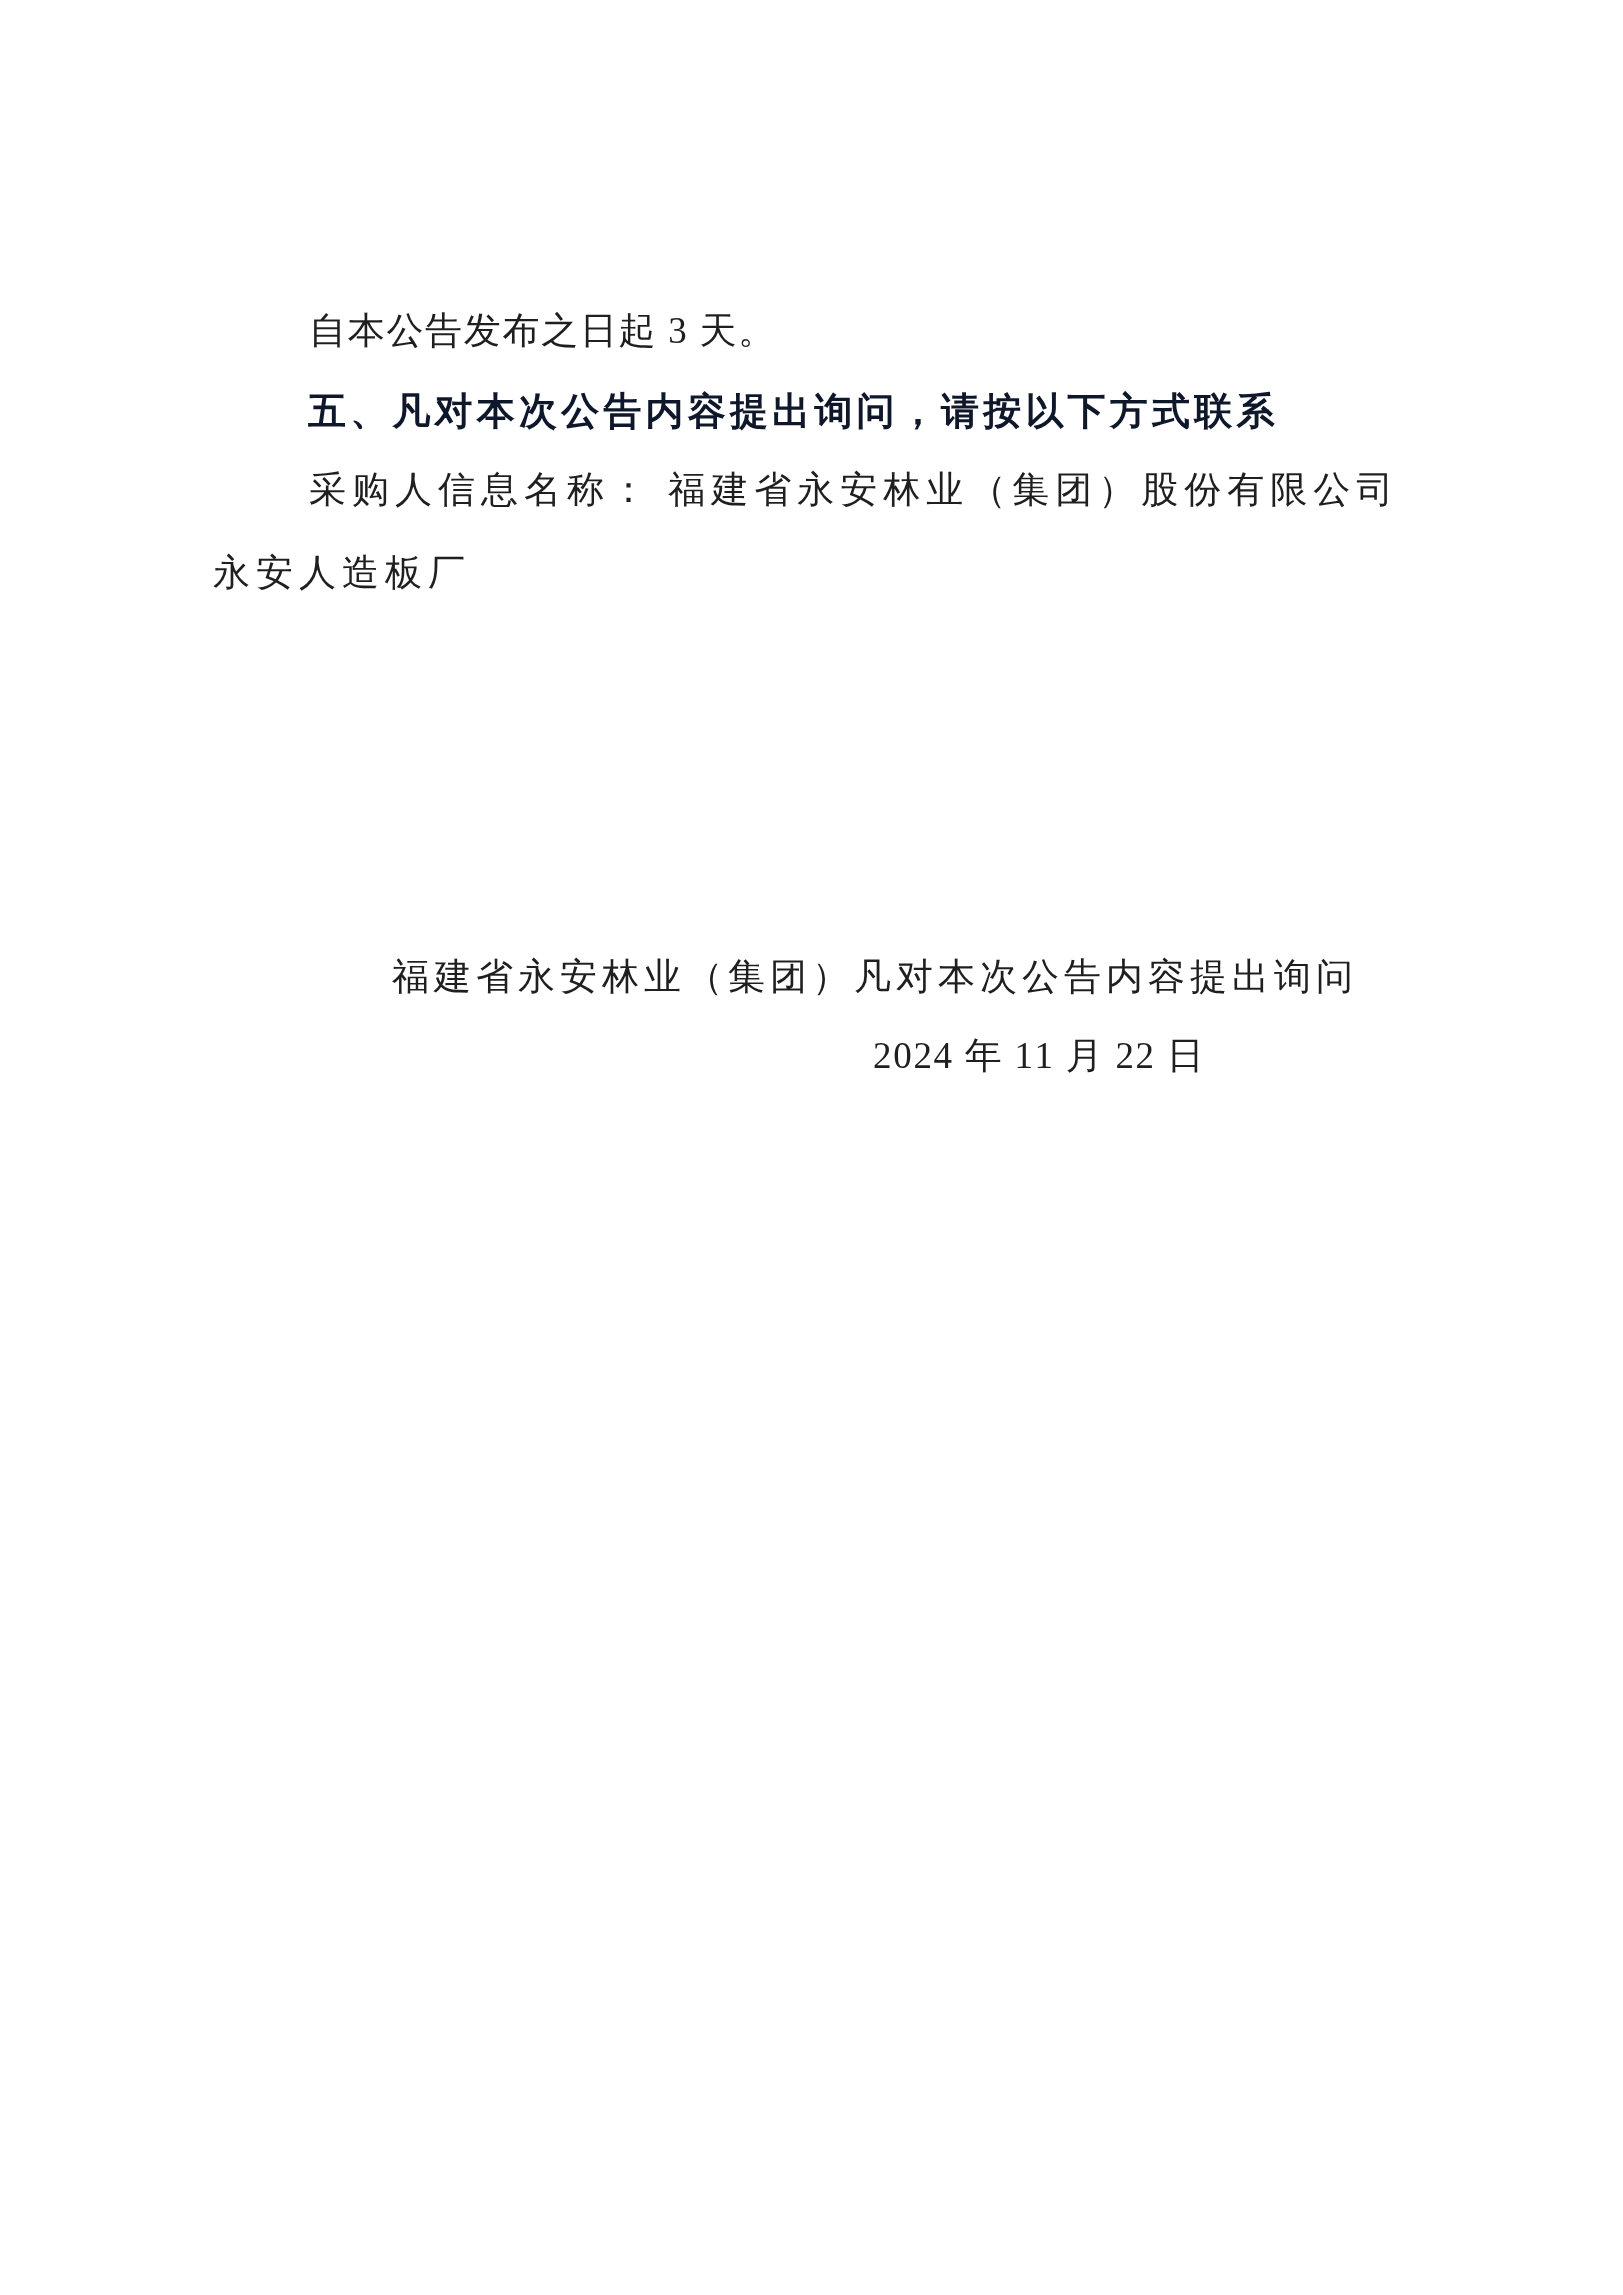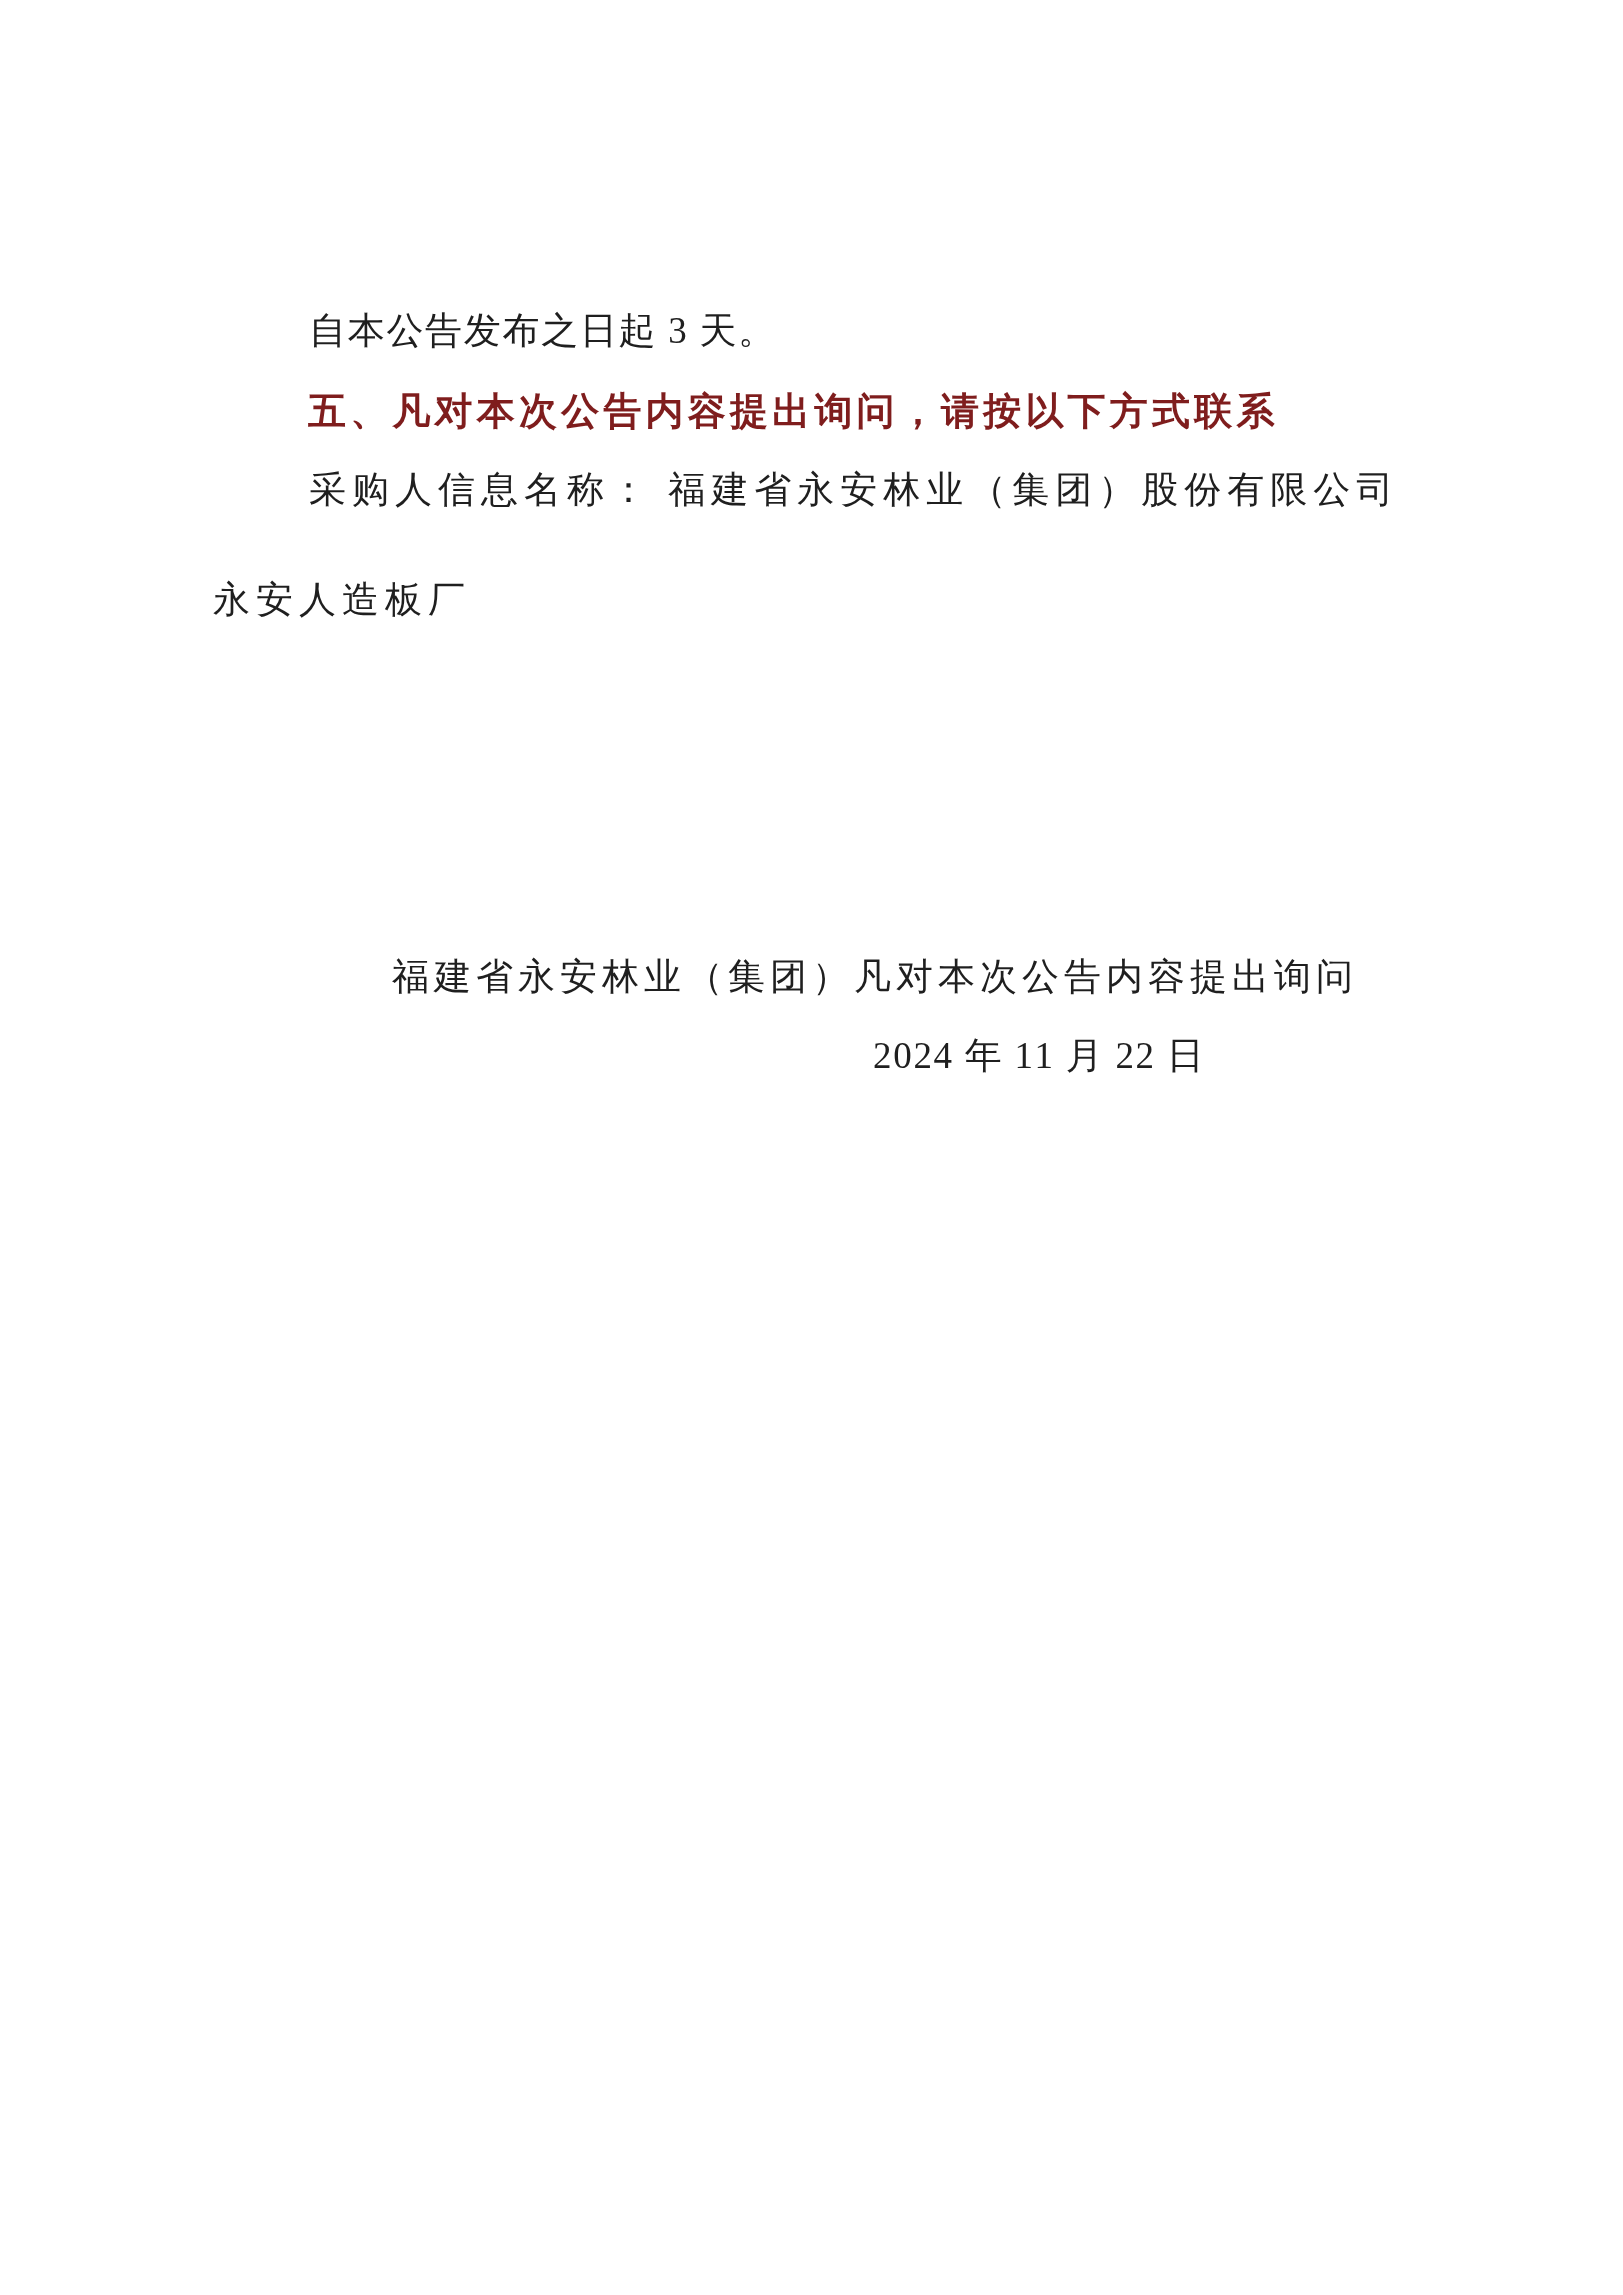--- a/index.html
+++ b/index.html
@@ -20,28 +20,28 @@
     color: #1f1f1f;
     font-kerning: none;
   }
   .serif {
     font-family: "Liberation Serif", "DejaVu Serif", serif;
     font-weight: 400;
   }
   .heading {
     font-family: "Liberation Sans", "DejaVu Sans", sans-serif;
     font-weight: 700;
-    color: #7f1d1d;
+    color: #0f172a;
   }
   .body-size { font-size: 37px; line-height: 49px; }
 
   .tail-line      { left: 309px;  top: 306px;  letter-spacing: 1.7px; }
   .heading-line   { left: 308px;  top: 386px;  font-size: 38px; line-height: 51px; letter-spacing: 4.2px; }
   .purchaser-l1   { left: 309px;  top: 465px;  letter-spacing: 6px; }
-  .purchaser-l2   { left: 213px;  top: 575px;  letter-spacing: 6px; }
+  .purchaser-l2   { left: 213px;  top: 548px;  letter-spacing: 6px; }
   .contact-line   { left: 309px;  top: 629px;  letter-spacing: 1.7px; }
   .signature-line { left: 392px;  top: 952px; letter-spacing: 5px; }
   .date-line      { left: 873px; top: 1031px; letter-spacing: 1.7px; }
   .footer-line    { left: 249px;  top: 2063px; font-size: 29px; line-height: 37px; letter-spacing: 7.6px; color: #111; }
 </style>
 </head>
 <body>
 
 <div class="page">
 

